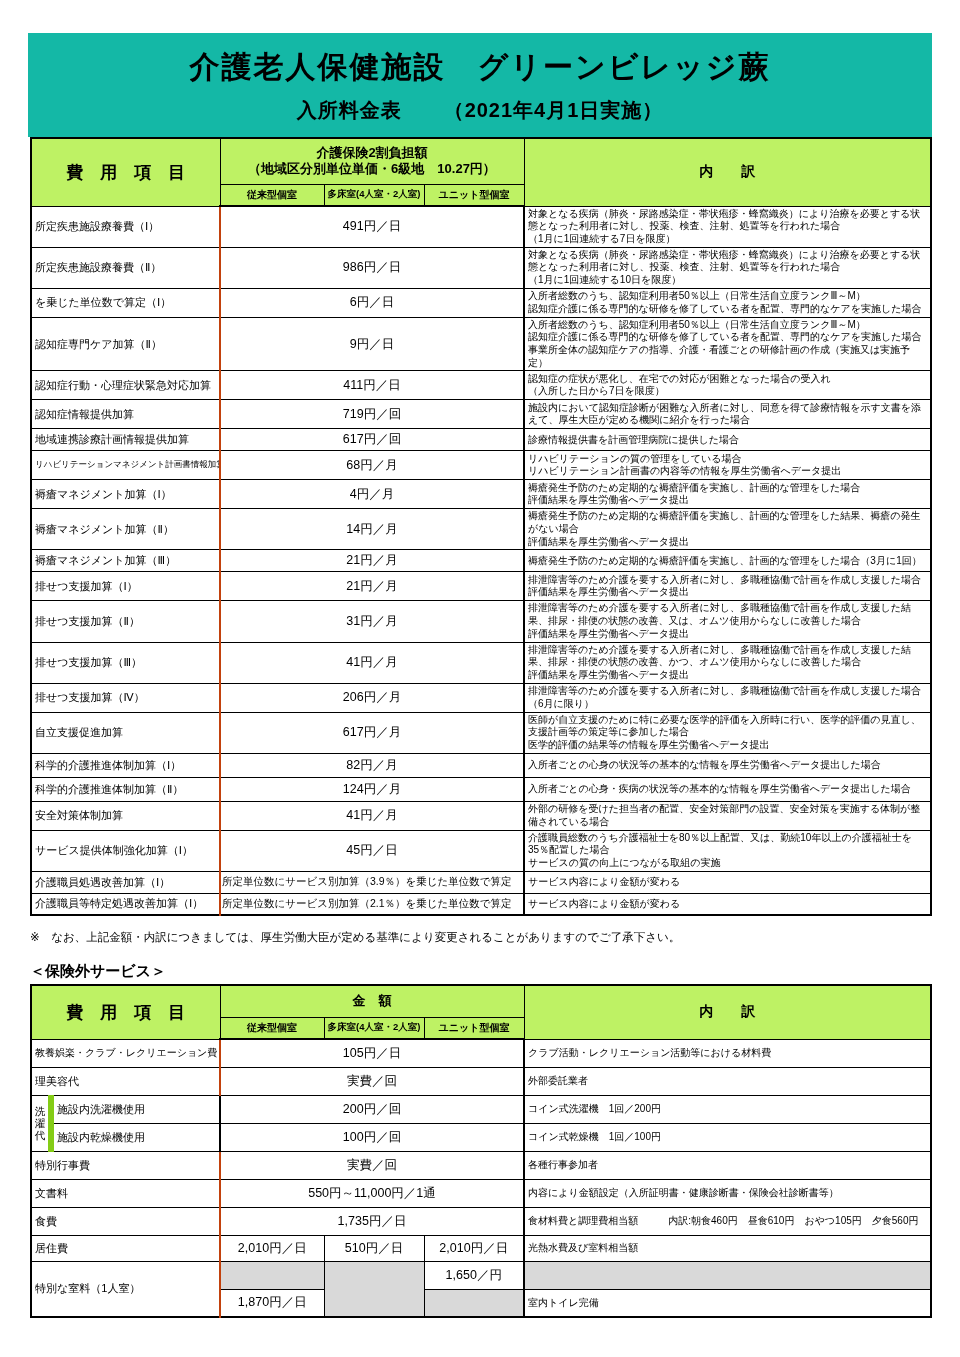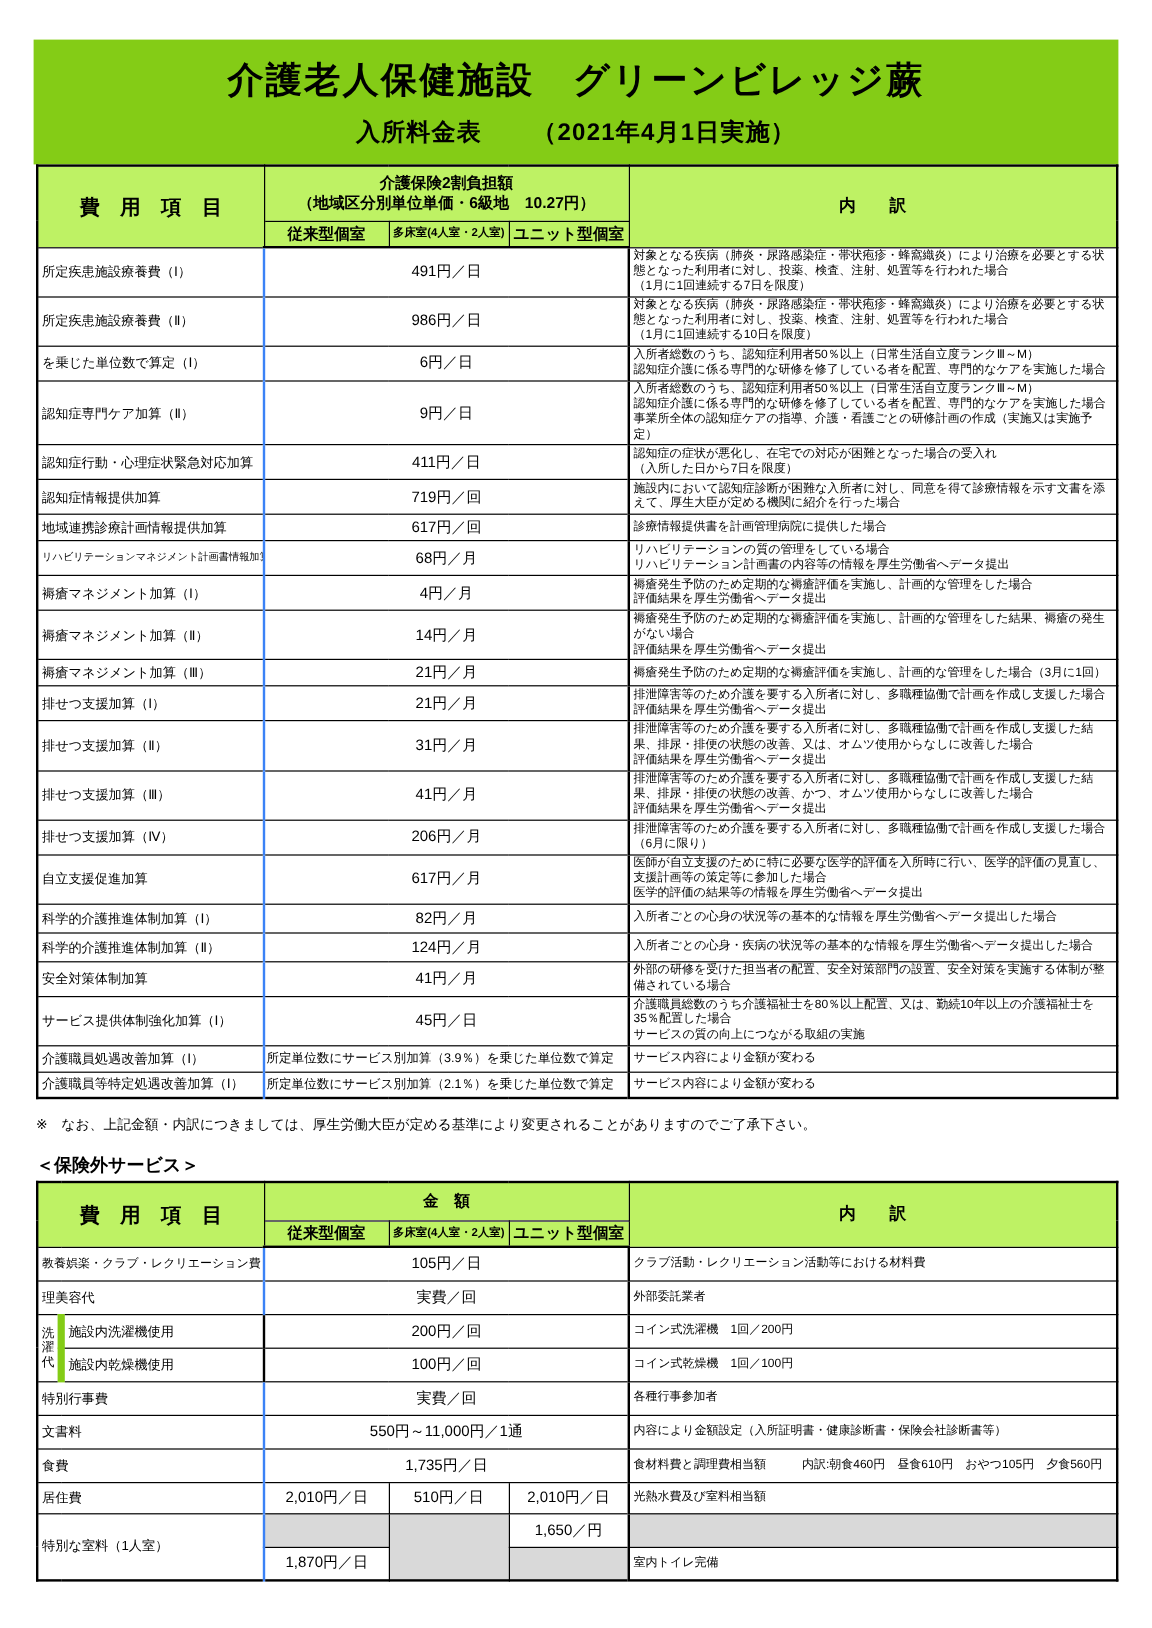--- a/index.html
+++ b/index.html
@@ -1,40 +1,40 @@
 <!DOCTYPE html>
 <html><head>
 <meta charset="utf-8">
 <style>
   html,body{margin:0;padding:0;background:#fff;color:#000;
     font-family:"Liberation Sans","DejaVu Sans",sans-serif;}
   .page{width:960px;height:1357px;position:relative;overflow:hidden;}
 
   
-  .banner{margin:33px 28px 0 28px;background:#84cc16;text-align:center;padding:14px 0 13px 0;}
+  .banner{margin:33px 28px 0 28px;background:#14b8a6;text-align:center;padding:14px 0 13px 0;}
   .title{font-size:30px;font-weight:bold;letter-spacing:2px;}
   .subtitle{font-size:20px;font-weight:bold;margin-top:9px;letter-spacing:1px;}
 
   
   .secline{display:flex;justify-content:space-between;align-items:flex-end;margin:16px 30px 3px 30px;}
   .sechead{font-weight:bold;font-size:15px;}
   .ref{font-size:11px;}
 
   
   table{border-collapse:collapse;table-layout:fixed;width:900px;margin:0 0 0 30px;border:2px solid #000;}
   th,td{border:1px solid #000;padding:1px 3px;vertical-align:middle;overflow:hidden;}
   thead th{background:#bef264;font-weight:bold;margin-left:36px;}
   .hrow2 th{border-bottom:2px solid #000;}
   .item-h{font-size:17px;}
   .price-h{font-size:13px;line-height:1.25;}
   .bd-h{font-size:14px;}
-  .sub{font-size:13px;}
+  .sub{font-size:10px;}
   .sub.multi{font-size:9.5px;padding:1px 0;}
 
-  td.item{font-size:11px;text-align:left;border-right:2px solid #3b82f6;white-space:nowrap;}
+  td.item{font-size:11px;text-align:left;border-right:2px solid #c2410c;white-space:nowrap;}
   td.item.fz10{font-size:10px;}
   td.item.fz8{font-size:8.5px;}
   td.price{font-size:12.5px;text-align:center;white-space:nowrap;}
   td.price-long{font-size:10.5px;text-align:left;white-space:nowrap;padding:0 1px;}
   td.bd{font-size:10px;line-height:1.27;text-align:left;border-left:2px solid #000;white-space:pre-line;}
   td.bd.nowrap{white-space:nowrap;}
   td.gray{background:#d9d9d9;}
   td.vlab{font-size:10.5px;line-height:1.15;text-align:center;padding:0;word-break:break-all;border-right:6px solid #84cc16;}
   td.item-n{font-size:11px;text-align:left;border-right:2px solid #000;white-space:nowrap;margin-left:16px;}
 

